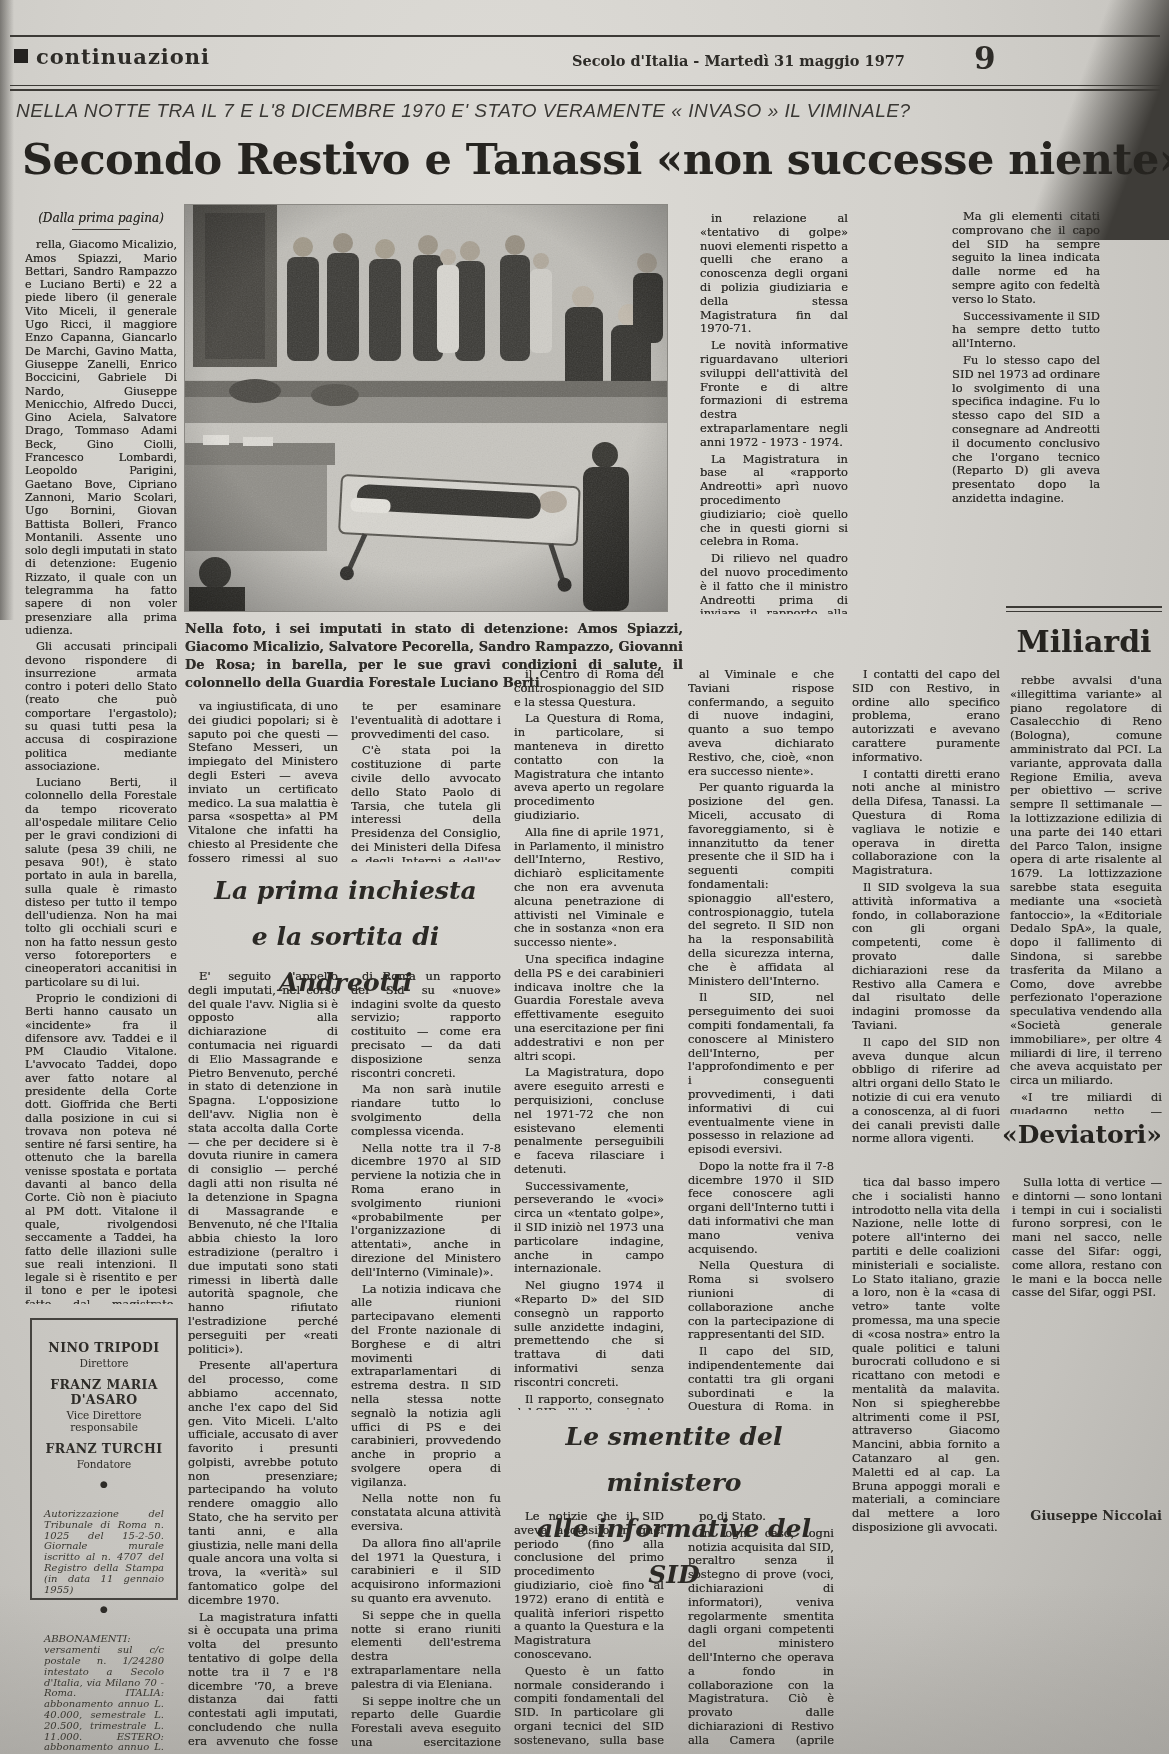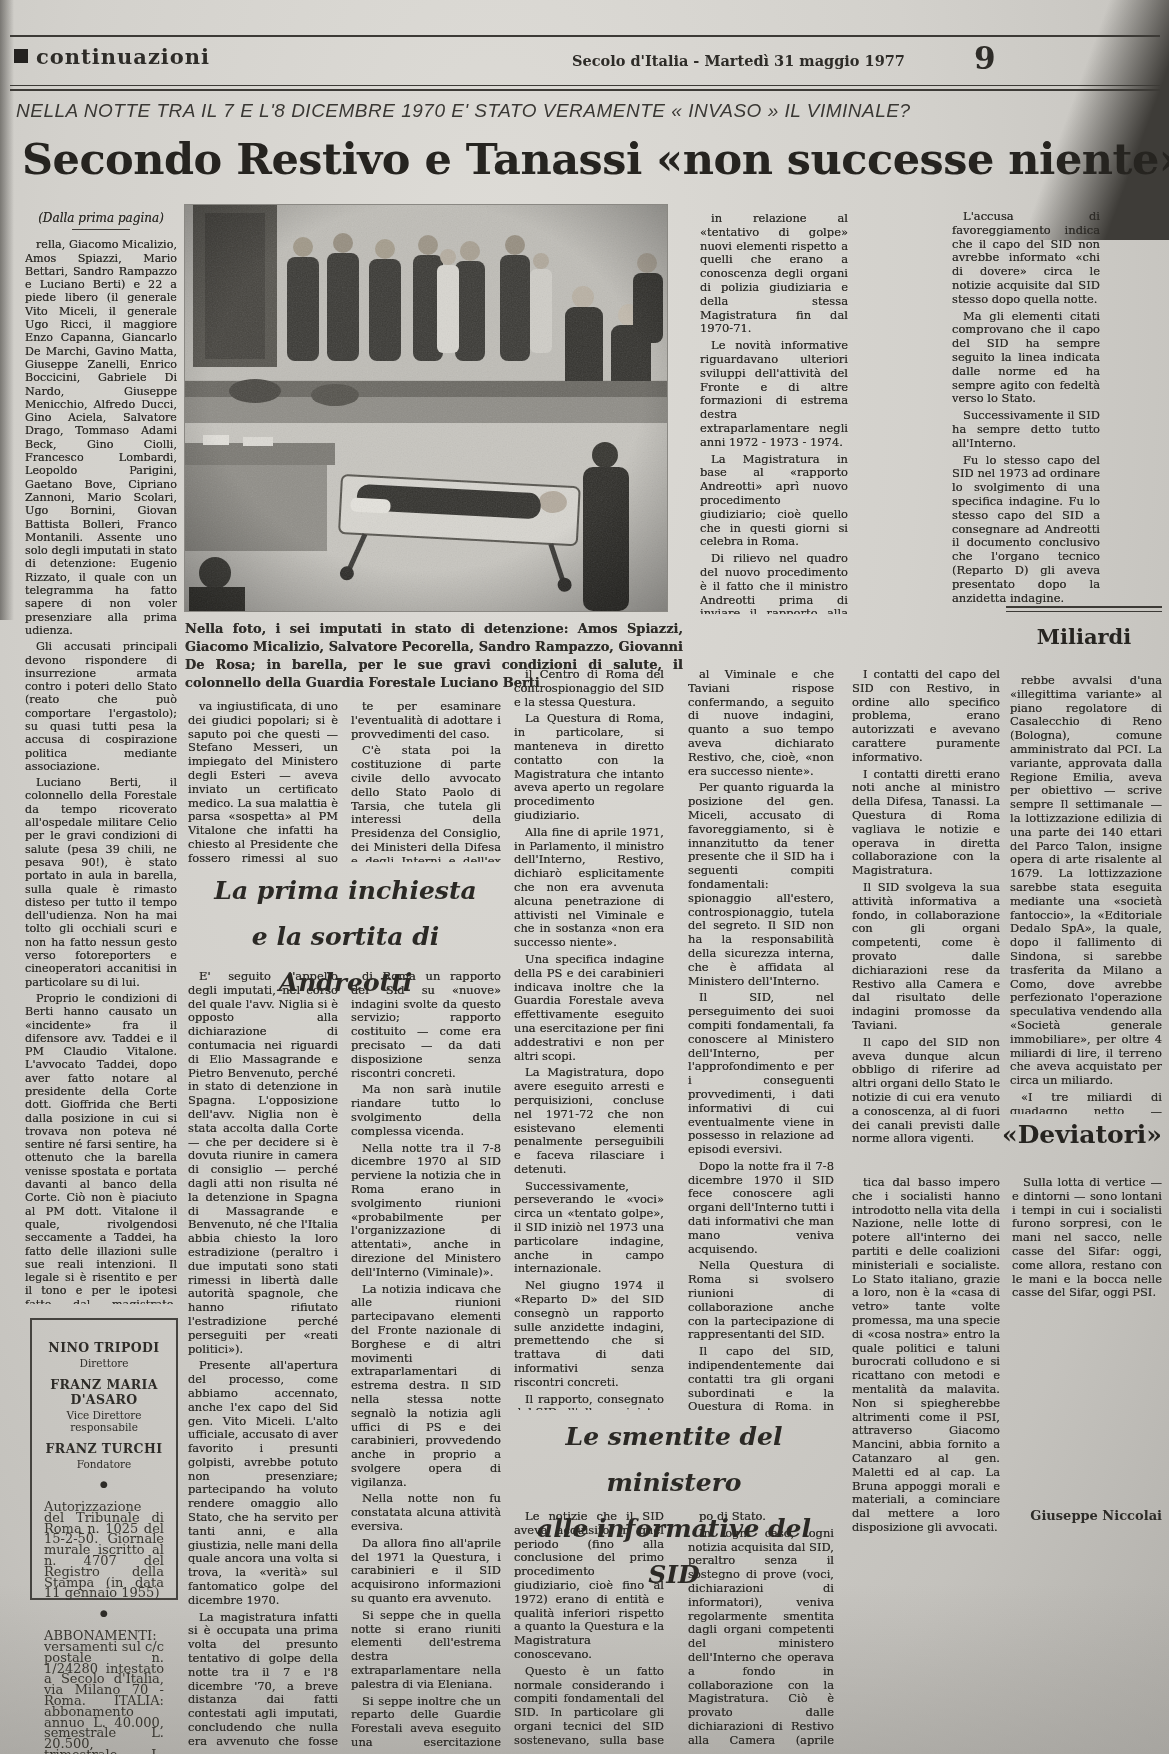--- a/index.html
+++ b/index.html
@@ -35,21 +35,21 @@
   #photo{position:absolute;left:185px;top:205px;width:482px;height:406px;background:#b0aea8;
     outline:1px solid #8a8883;}
   #caption{left:185px;top:620px;width:498px;height:78px;font-weight:bold;font-size:13px;line-height:18px;}
   #caption .para{text-indent:0;}
 
   #masthead-box{position:absolute;left:30px;top:1318px;width:148px;height:282px;border:2px solid #45433f;
     padding:12px 12px;box-sizing:border-box;text-align:center;}
   .mb-name{font-weight:bold;font-size:12.5px;letter-spacing:.4px;margin-top:8px;}
   .mb-role{font-size:10.5px;margin-top:2px;}
   .mb-bullet{font-size:9px;margin:9px 0;}
-  .mb-small{text-align:justify;font-size:13px;line-height:10.8px;margin-top:13px;color:#38362f;}
+  .mb-small{text-align:justify;font-size:10px;line-height:10.8px;margin-top:20px;color:#38362f;font-style:italic;}
 
   #signature{position:absolute;left:1012px;top:1508px;width:150px;text-align:right;font-weight:bold;font-size:13px;}
 </style>
 </head>
 <body>
 
 <div id="page">
 
   <div class="artifact" id="edge-left"></div>
   <div class="artifact" id="corner-dark"></div>
@@ -236,29 +236,28 @@
       <p class="para">Nella Questura di Roma si svolsero riunioni di collaborazione anche con la partecipazione di rappresentanti del SID.</p>
       <p class="para">Il capo del SID, indipendentemente dai contatti tra gli organi subordinati e la Questura di Roma, in appositi colloqui con il ministro dell'Interno Restivo presentava, a suo livello, ogni dato informativo.</p>
     </div>
   <div class="block" style="left:852px;top:668px;width:148px;height:500px;">
       <p class="para">I contatti del capo del SID con Restivo, in ordine allo specifico problema, erano autorizzati e avevano carattere puramente informativo.</p>
       <p class="para">I contatti diretti erano noti anche al ministro della Difesa, Tanassi. La Questura di Roma vagliava le notizie e operava in diretta collaborazione con la Magistratura.</p>
       <p class="para">Il SID svolgeva la sua attività informativa a fondo, in collaborazione con gli organi competenti, come è provato dalle dichiarazioni rese da Restivo alla Camera e dal risultato delle indagini promosse da Taviani.</p>
       <p class="para">Il capo del SID non aveva dunque alcun obbligo di riferire ad altri organi dello Stato le notizie di cui era venuto a conoscenza, al di fuori dei canali previsti dalle norme allora vigenti.</p>
     </div>
   <div class="block" style="left:952px;top:210px;width:148px;height:398px;">
-      <p class="para">L'accusa di favoreggiamento indica che il capo del SID non avrebbe informato «chi di dovere» circa le notizie acquisite dal SID stesso dopo quella notte.</p>
       <p class="para">Ma gli elementi citati comprovano che il capo del SID ha sempre seguito la linea indicata dalle norme ed ha sempre agito con fedeltà verso lo Stato.</p>
       <p class="para">Successivamente il SID ha sempre detto tutto all'Interno.</p>
       <p class="para">Fu lo stesso capo del SID nel 1973 ad ordinare lo svolgimento di una specifica indagine. Fu lo stesso capo del SID a consegnare ad Andreotti il documento conclusivo che l'organo tecnico (Reparto D) gli aveva presentato dopo la anzidetta indagine.</p>
     </div>
 
   <div class="rule" style="left:1006px;top:606px;width:156px;height:2px;"></div>
   <div class="rule" style="left:1006px;top:611px;width:156px;height:1px;"></div>
-  <div class="side-title" style="left:1006px;top:624px;width:156px;font-size:21px;">Miliardi</div>
+  <div class="side-title" style="left:1006px;top:624px;width:156px;font-size:30px;">Miliardi</div>
   <div class="block" style="left:1010px;top:674px;width:152px;height:440px;">
       <p class="para">rebbe avvalsi d'una «illegittima variante» al piano regolatore di Casalecchio di Reno (Bologna), comune amministrato dal PCI. La variante, approvata dalla Regione Emilia, aveva per obiettivo — scrive sempre Il settimanale — la lottizzazione edilizia di una parte dei 140 ettari del Parco Talon, insigne opera di arte risalente al 1679. La lottizzazione sarebbe stata eseguita mediante una «società fantoccio», la «Editoriale Dedalo SpA», la quale, dopo il fallimento di Sindona, si sarebbe trasferita da Milano a Como, dove avrebbe perfezionato l'operazione speculativa vendendo alla «Società generale immobiliare», per oltre 4 miliardi di lire, il terreno che aveva acquistato per circa un miliardo.</p>
       <p class="para">«I tre miliardi di guadagno netto — conclude Il settimanale — si sono volatilizzati» e il denaro «sarebbe affluito nelle casse del PCI, autore dell'illegittima lottizzazione».</p>
     </div>
 
   <div class="side-title" style="left:995px;top:1120px;width:174px;font-size:25px;">«Deviatori»</div>
   <div class="block" style="left:852px;top:1176px;width:148px;height:388px;">
       <p class="para">tica dal basso impero che i socialisti hanno introdotto nella vita della Nazione, nelle lotte di potere all'interno dei partiti e delle coalizioni ministeriali e socialiste. Lo Stato italiano, grazie a loro, non è la «casa di vetro» tante volte promessa, ma una specie di «cosa nostra» entro la quale politici e taluni burocrati colludono e si ricattano con metodi e mentalità da malavita. Non si spiegherebbe altrimenti come il PSI, attraverso Giacomo Mancini, abbia fornito a Catanzaro al gen. Maletti ed al cap. La Bruna appoggi morali e materiali, a cominciare dal mettere a loro disposizione gli avvocati.</p>
     </div>
   <div class="block" style="left:1012px;top:1176px;width:150px;height:320px;">

